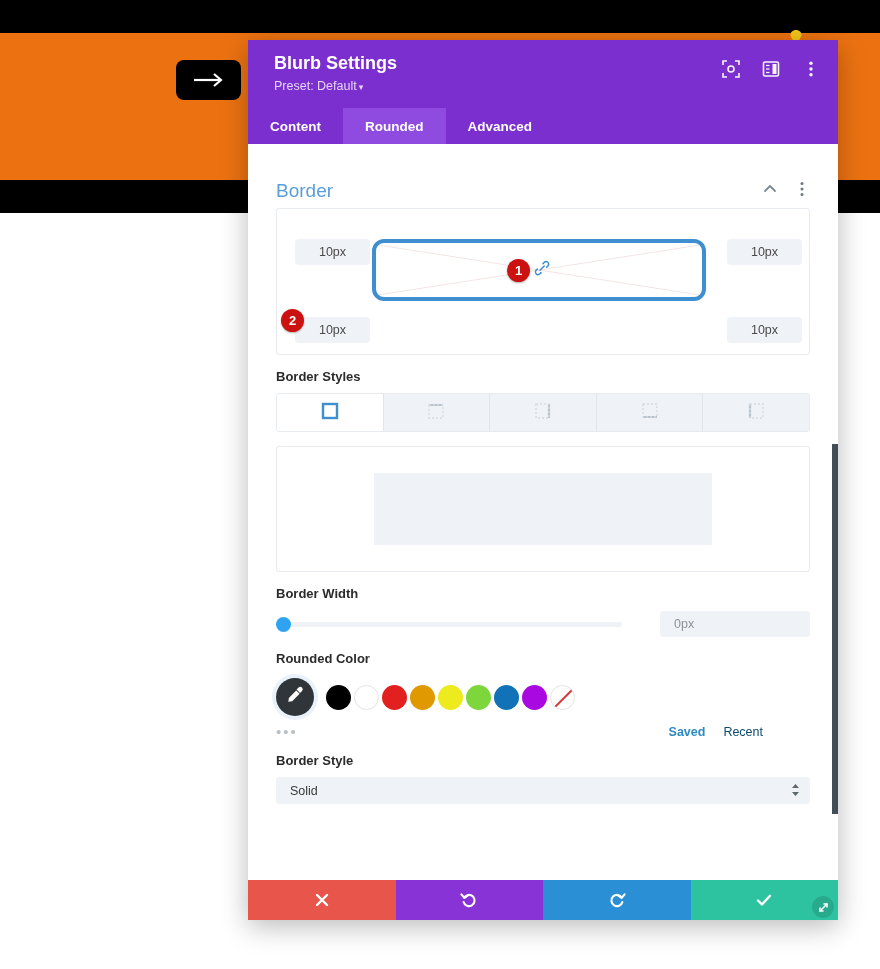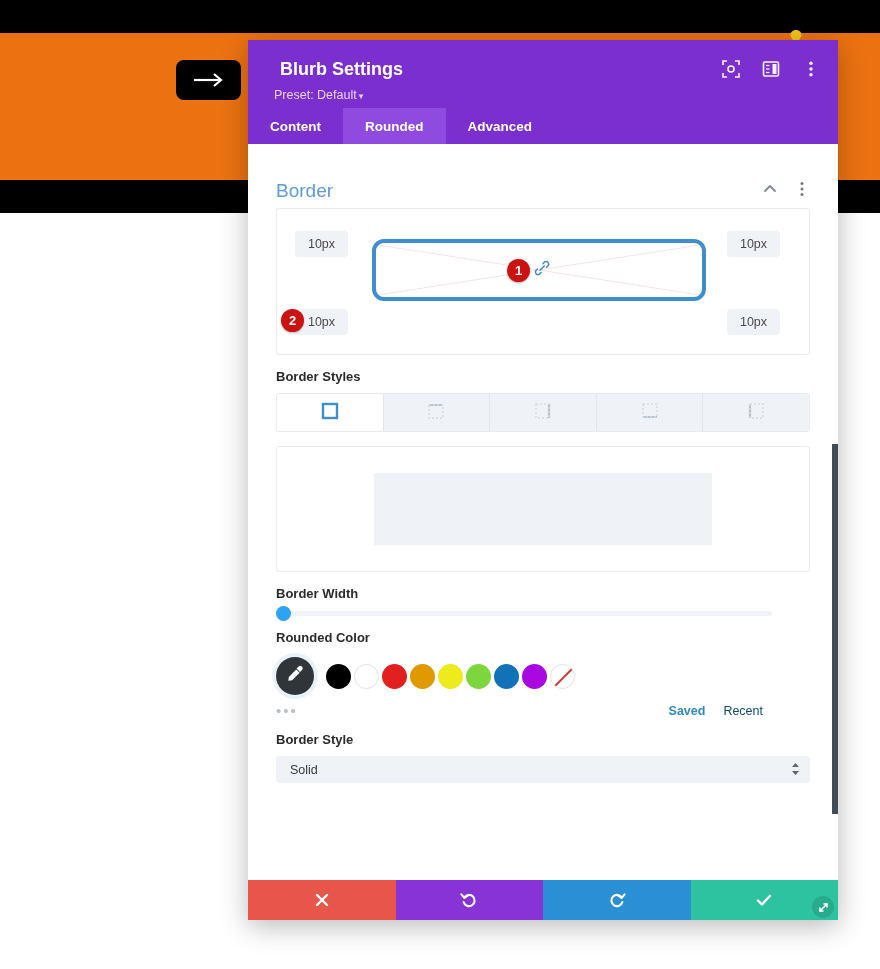--- a/index.html
+++ b/index.html
@@ -32,21 +32,21 @@
   #modal{
     position:absolute;left:248px;top:40px;width:590px;height:880px;
     background:#ffffff;
     box-shadow:0 6px 26px rgba(0,0,0,.28);
     display:flex;flex-direction:column;overflow:hidden;
   }
   .modal-header{
     background:#7B2FCE;height:68px;flex:none;position:relative;
     padding:12px 24px 0 26px;box-sizing:border-box;
   }
-  .modal-title{color:#ffffff;font-size:18px;font-weight:bold;line-height:22px;margin:6px;}
+  .modal-title{color:#ffffff;font-size:18px;font-weight:bold;line-height:22px;margin:0;}
   .modal-preset{color:#e6d4f7;font-size:12.5px;line-height:18px;margin-top:3px;}
   .preset-caret{font-size:9px;margin-left:2px;}
   .header-icons{position:absolute;right:18px;top:20px;display:flex;gap:22px;align-items:center;}
   .hicon{width:18px;height:18px;opacity:.95;cursor:pointer;display:block;}
 
   .tabbar{background:#7B2FCE;height:36px;flex:none;display:flex;align-items:stretch;}
   .tab{
     color:#ffffff;font-size:13.5px;font-weight:bold;
     display:flex;align-items:center;padding:0 22px;cursor:pointer;
   }
@@ -61,23 +61,23 @@
   .section-title{color:#5b9dd9;font-size:19px;font-weight:normal;}
   .section-tools{display:flex;gap:16px;align-items:center;}
 
   .field-label{color:#2b2b2b;font-size:13px;font-weight:bold;margin:14px 0 9px;}
 
   
   .corners-box{
     border:1px solid #e7eaee;border-radius:3px;height:145px;position:relative;background:#fff;
   }
   .corner-input{
-    position:absolute;background:#eff2f6;border-radius:4px;width:53px;height:26px;
+    position:absolute;background:#eff2f6;border-radius:4px;width:75px;height:26px;
     display:flex;align-items:center;justify-content:center;
-    font-size:12.5px;color:#4a4a4a;cursor:text;
+    font-size:12.5px;color:#4a4a4a;cursor:text;margin-top:8px;
   }
   .ci-tl{left:18px;top:22px;}
   .ci-tr{left:450px;top:22px;}
   .ci-bl{left:18px;top:100px;}
   .ci-br{left:450px;top:100px;}
   .corner-preview{
     position:absolute;left:95px;top:30px;width:334px;height:62px;
     border:4px solid #3e8ed0;border-radius:12px;box-sizing:border-box;
   }
   .diag{position:absolute;left:95px;top:30px;width:334px;height:62px;pointer-events:none;}
@@ -324,20 +324,21 @@
 
     <div class="preview-panel">
       <div class="preview-rect"></div>
     </div>
 
     <div class="field-label">Border Width</div>
     <div class="slider-row">
       <div class="slider-track">
         <div class="slider-thumb"></div>
       </div>
+      <div class="num-input">0px</div>
     </div>
 
     <div class="field-label">Rounded Color</div>
     <div class="swatch-row">
       <div class="eyedrop">
         <span>
           <svg width="20" height="20" viewBox="0 0 20 20">
             <path d="M13.6 2.6 a2.4 2.4 0 0 1 3.4 3.4 l-2 2 -3.4-3.4 z" fill="#ffffff"></path>
             <path d="M11.2 5.4 l3.4 3.4 -7.4 7.4 -3.9 .6 .6-3.9 z" fill="#ffffff"></path>
           </svg>

